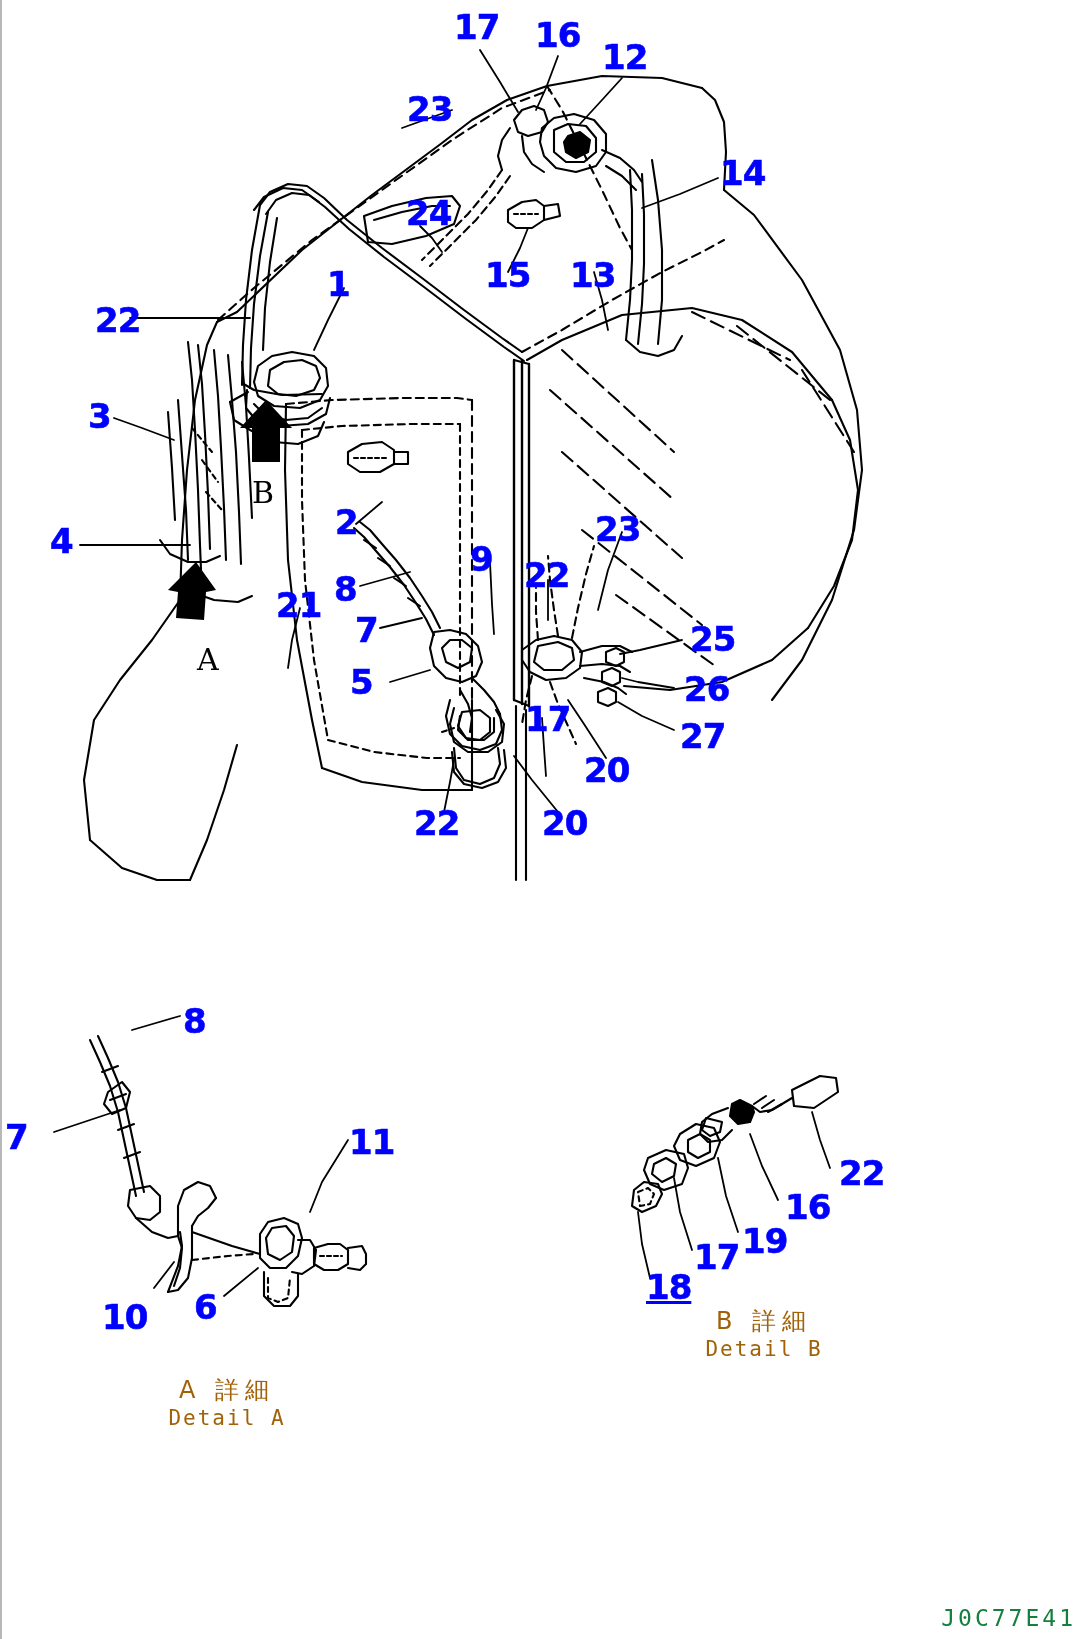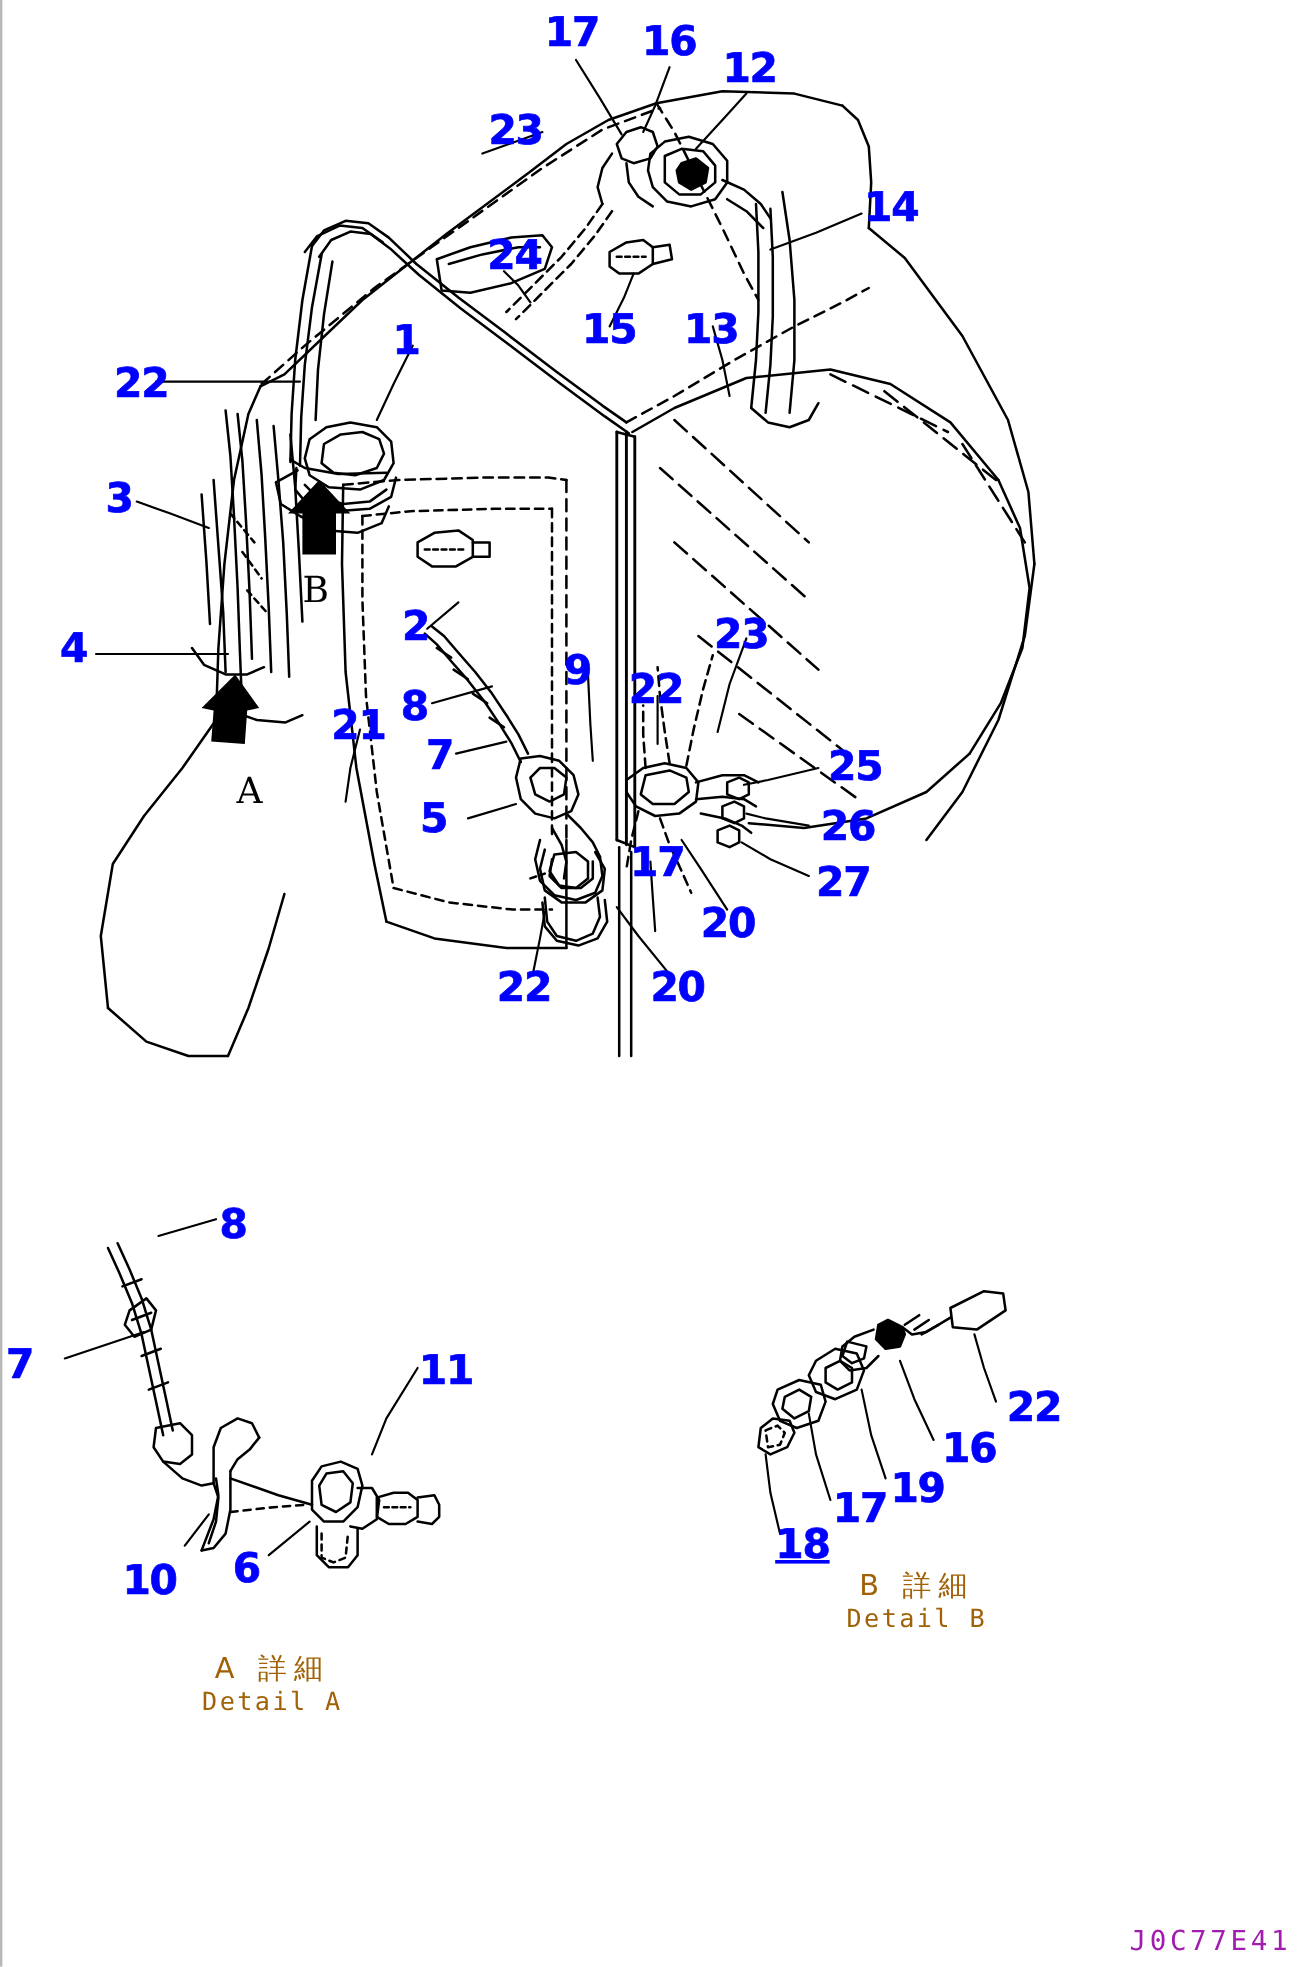--- a/index.html
+++ b/index.html
@@ -57,21 +57,21 @@
   .detail-cap .en {
     font-family: "DejaVu Sans Mono", monospace;
     font-size: 21px;
     letter-spacing: 2px;
     display: block;
   }
   .doc-code {
     position: absolute;
     right: 14px;
     bottom: 8px;
-    color: #a21caf;
+    color: #15803d;
     font-family: "DejaVu Sans Mono", monospace;
     font-size: 23px;
     letter-spacing: 3px;
   }
 </style>
 </head>
 <body>
 
 <div id="page">
 

